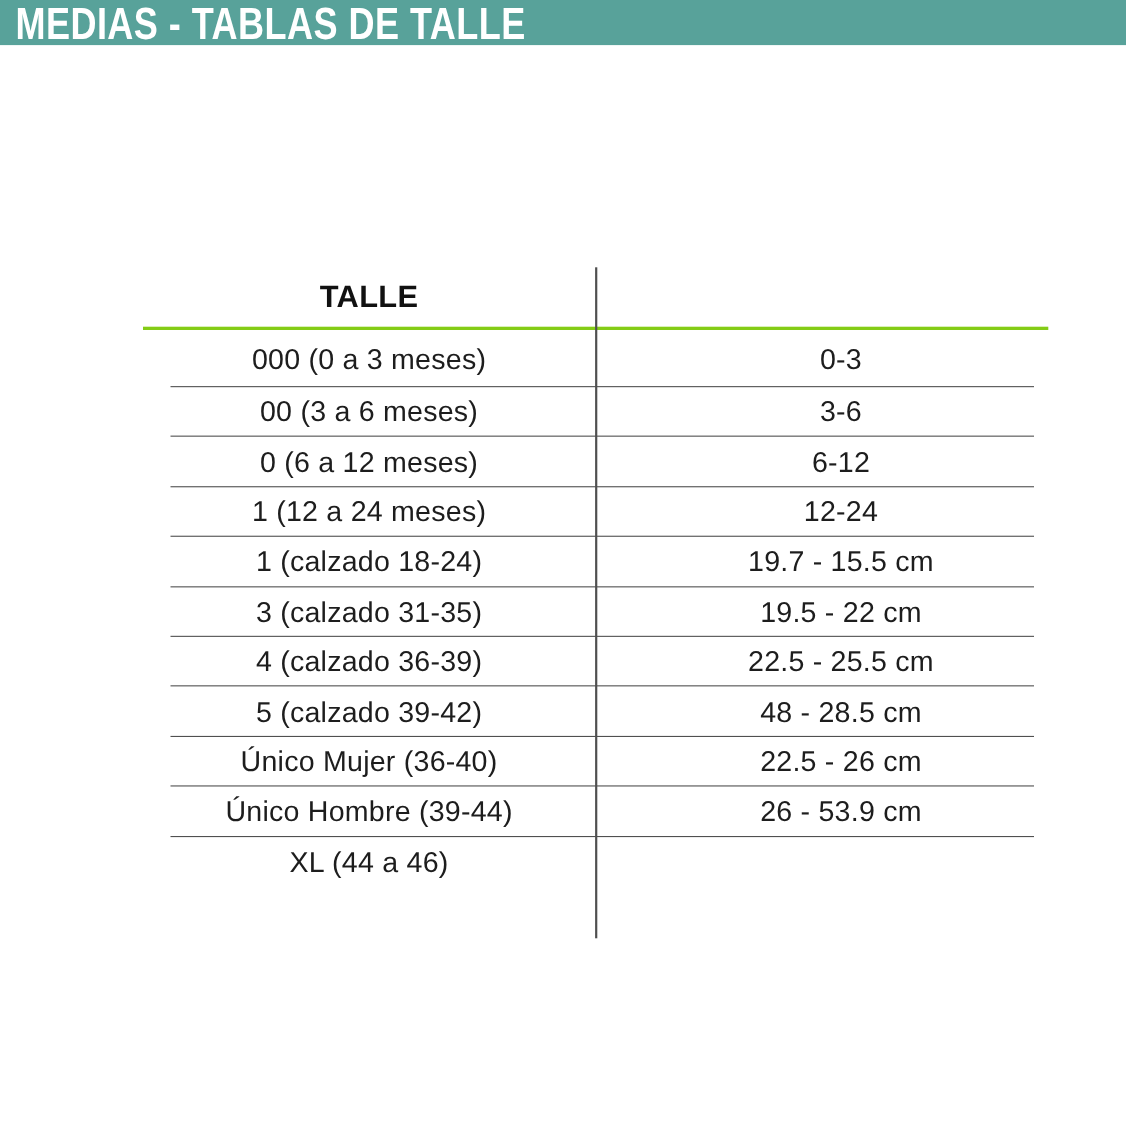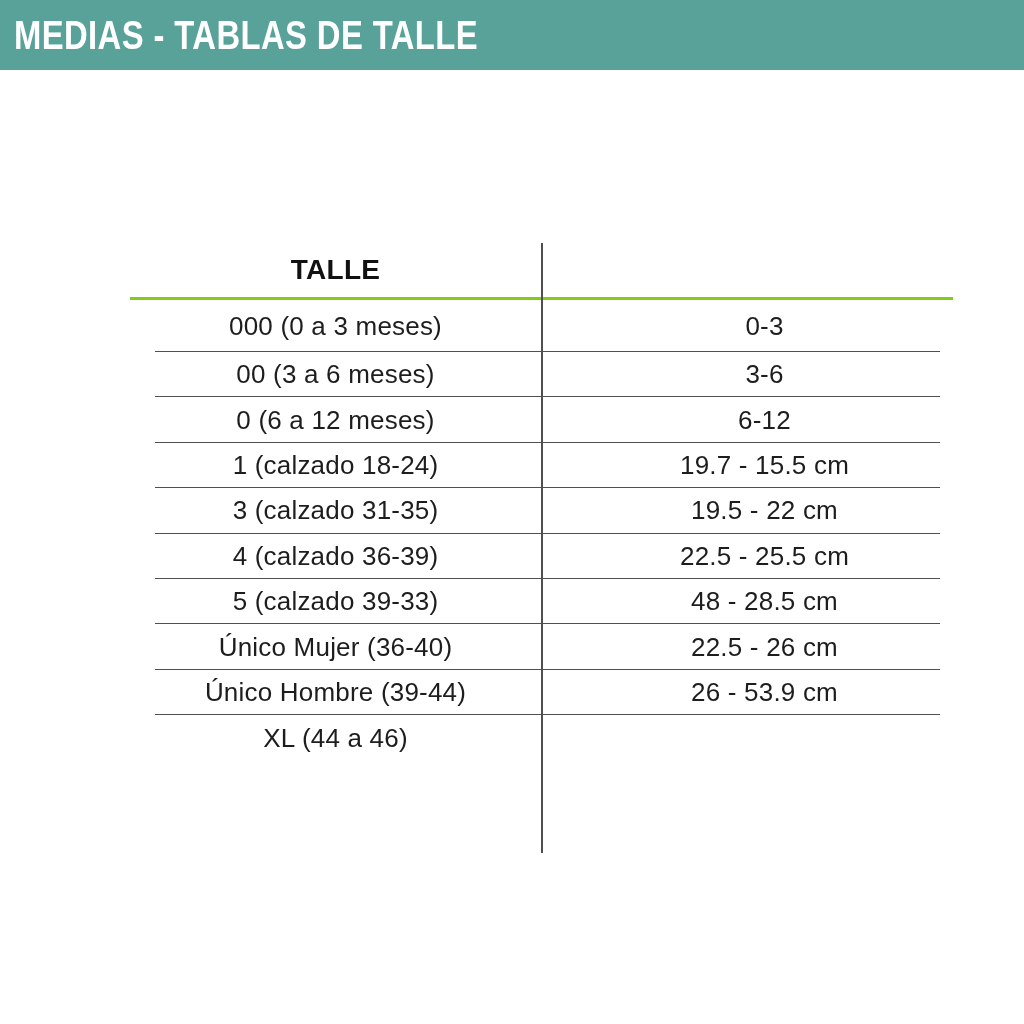--- a/index.html
+++ b/index.html
@@ -3,21 +3,21 @@
 <meta charset="utf-8">
 <style>
   * { margin: 0; padding: 0; box-sizing: border-box; }
   html, body { width: 1024px; height: 1024px; background: #ffffff; overflow: hidden; }
   body { font-family: "Liberation Sans", sans-serif; position: relative; }
 
   
   .titlebar {
     position: absolute;
     left: 0; top: 0;
-    width: 1024px; height: 70px;
+    width: 1024px; height: 41px;
     background: #58A29A;
     display: flex;
     align-items: center;
   }
   .titlebar .title {
     color: #ffffff;
     font-size: 41px;
     font-weight: bold;
     line-height: 58px;
     white-space: nowrap;
@@ -100,33 +100,37 @@
   </div>
   <div class="row">
     <div class="cell left">00 (3 a 6 meses)</div>
     <div class="cell right">3-6</div>
   </div>
   <div class="row">
     <div class="cell left">0 (6 a 12 meses)</div>
     <div class="cell right">6-12</div>
   </div>
   <div class="row">
+    <div class="cell left">1 (12 a 24 meses)</div>
+    <div class="cell right">12-24</div>
+  </div>
+  <div class="row">
     <div class="cell left">1 (calzado 18-24)</div>
     <div class="cell right">19.7 - 15.5 cm</div>
   </div>
   <div class="row">
     <div class="cell left">3 (calzado 31-35)</div>
     <div class="cell right">19.5 - 22 cm</div>
   </div>
   <div class="row">
     <div class="cell left">4 (calzado 36-39)</div>
     <div class="cell right">22.5 - 25.5 cm</div>
   </div>
   <div class="row">
-    <div class="cell left">5 (calzado 39-33)</div>
+    <div class="cell left">5 (calzado 39-42)</div>
     <div class="cell right">48 - 28.5 cm</div>
   </div>
   <div class="row">
     <div class="cell left">Único Mujer (36-40)</div>
     <div class="cell right">22.5 - 26 cm</div>
   </div>
   <div class="row">
     <div class="cell left">Único Hombre (39-44)</div>
     <div class="cell right">26 - 53.9 cm</div>
   </div>

